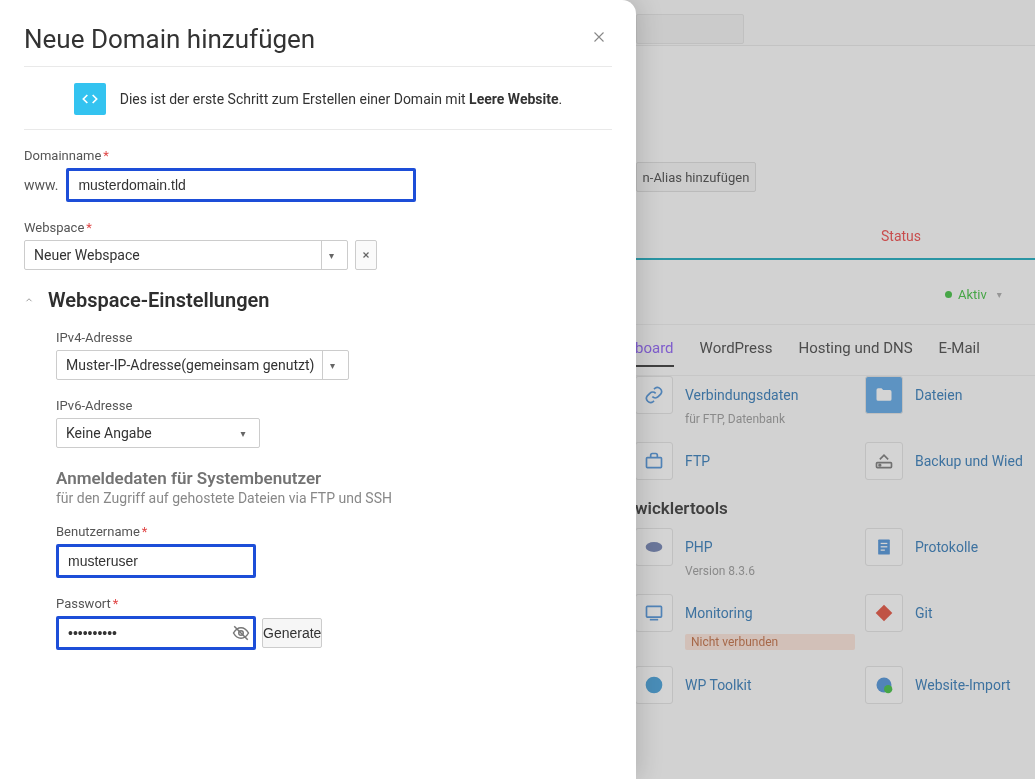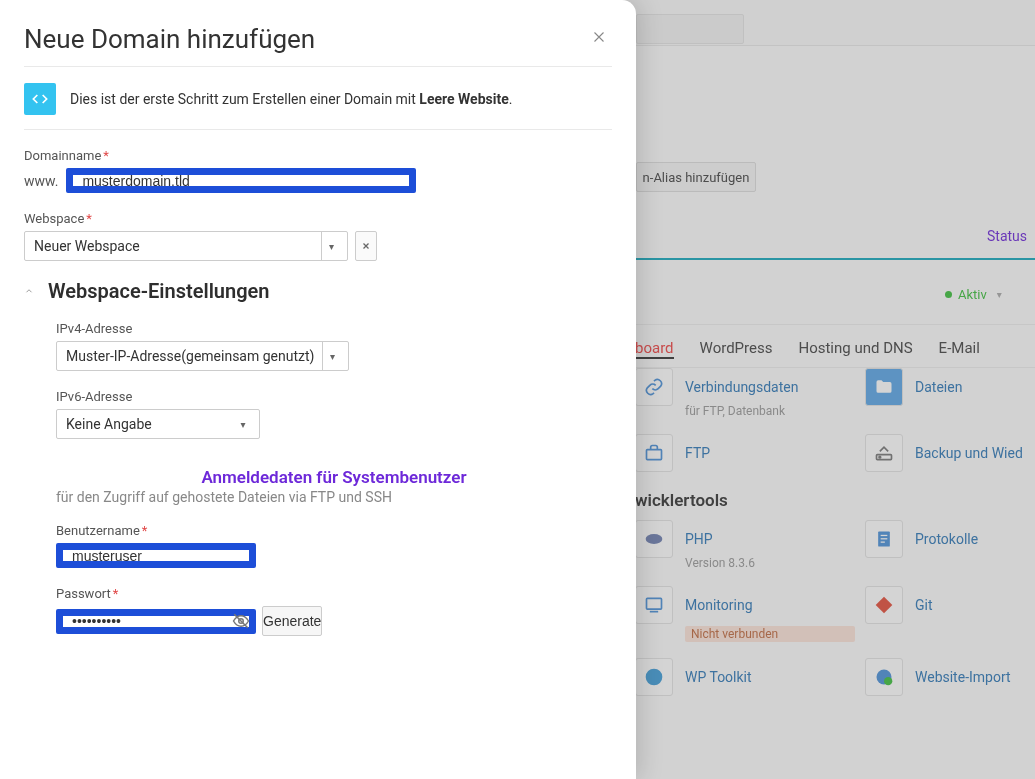--- a/index.html
+++ b/index.html
@@ -45,22 +45,22 @@
     width: 120px; height: 30px;
     background: #f5f5f5;
     border: 1px solid #ddd;
     border-radius: 2px;
     font-size: 13px;
     color: #444;
     display:flex; align-items:center; justify-content:center;
   }
   .bg-status-label {
     position: absolute;
-    top: 228px; left: 987px;
-    color: #6d28d9;
+    top: 228px; left: 881px;
+    color: #ef4444;
   }
   .bg-status-underline {
     position:absolute;
     top:258px; left:0; right:0;
     border-bottom:2px solid #14a8bd;
   }
   .bg-aktiv {
     position:absolute; top:287px; left:945px;
     color:#3cbf3c; font-size:13px;
     display:flex; align-items:center; gap:6px;
@@ -70,21 +70,21 @@
   .bg-panel {
     position:absolute; top:324px; left:615px; right:0; bottom:0;
     background:#fcfcfc; border-top:1px solid #eee;
   }
   .bg-tabs {
     display:flex; gap:26px; padding:14px 10px 8px 20px;
     border-bottom:1px solid #eee;
     font-size:15px; color:#444;
   }
   .bg-tab { cursor:pointer; }
-  .bg-tab.active { color:#ef4444; border-bottom:2px solid #333; }
+  .bg-tab.active { color:#8b5cf6; border-bottom:2px solid #333; padding-bottom:8px; }
   .bg-section-title { font-size:17px; font-weight:600; color:#333; margin:18px 0 10px 20px; }
   .bg-grid {
     display:grid; grid-template-columns: 220px 220px; gap:16px 10px;
     margin-left:20px;
   }
   .bg-item { display:flex; flex-direction:column; }
   .bg-row { display:flex; align-items:center; gap:12px; }
   .bg-icon {
     width:38px; height:38px; border:1px solid #e3e3e3; border-radius:3px;
     display:flex; align-items:center; justify-content:center; background:#fff;
@@ -109,37 +109,37 @@
   }
   .modal-title {
     font-size:26px; font-weight:400; color:#333; margin:14px 0 8px 0;
   }
   .modal-close {
     position:absolute; top:28px; right:28px; color:#777; cursor:pointer;
     width:18px; height:18px;
   }
   .modal-hr { border:none; border-top:1px solid #e9e9e9; margin:12px 0 16px 0; }
 
-  .info-row { display:flex; align-items:center; gap:14px; margin-bottom:14px;}
+  .info-row { display:flex; align-items:center; gap:14px; margin-bottom:14px;justify-content:center;}
   .info-icon {
     width:32px; height:32px; background:#33c3f0; color:#fff;
     display:flex; align-items:center; justify-content:center; font-size:14px;
     border-radius:2px;
   }
   .info-text { color:#333; }
   .info-text b { font-weight:700; }
 
   .field { margin: 18px 0 6px 0; }
   .label { color:#555; font-size:13px; margin-bottom:5px; display:block; }
   .req { color:#e04646; margin-left:2px; }
   .inline { display:flex; align-items:center; gap:8px;}
   .prefix { color:#555; font-size:14px; }
 
   input[type=text], input[type=password] {
-    height:25px; border:7px solid #1d4ed8; border-radius:2px;
+    height:34px; border:3px solid #1d4ed8; border-radius:2px;
     padding:0 9px; font-size:14px; color:#333; outline:none;
     background:#fff;
   }
 
   .select {
     height:30px; border:1px solid #ccc; border-radius:2px;
     display:flex; align-items:center; justify-content:space-between;
     padding:0 6px 0 9px; background:#fff; font-size:14px; color:#333;
     cursor:pointer; position:relative;
   }
@@ -161,21 +161,21 @@
     display:flex; align-items:center; gap:14px; margin-top:18px; margin-bottom:6px;
     cursor:pointer;
   }
   .collapse-header .chev {
     width:10px; height:10px; color:#888;
   }
   .collapse-title { font-size:20px; font-weight:600; color:#2e2e2e; }
 
   .indent { margin-left:32px; }
 
-  .sub-head { font-size:17px; font-weight:600; color:#6d28d9; margin-top:28px;text-align:center; }
+  .sub-head { font-size:17px; font-weight:600; color:#737373; margin-top:20px; }
   .sub-desc { color:#888; font-size:14px; margin-top:2px; }
 
   .pw-row { display:flex; align-items:center; gap:6px; }
   .pw-wrap { position:relative; }
   .pw-eye {
     position:absolute; right:6px; top:50%; transform:translateY(-50%);
     color:#888; cursor:pointer; width:18px; height:18px;
   }
   .gen-btn {
     height:30px; padding:0 0; border:1px solid #ccc; background:#f6f6f6;

